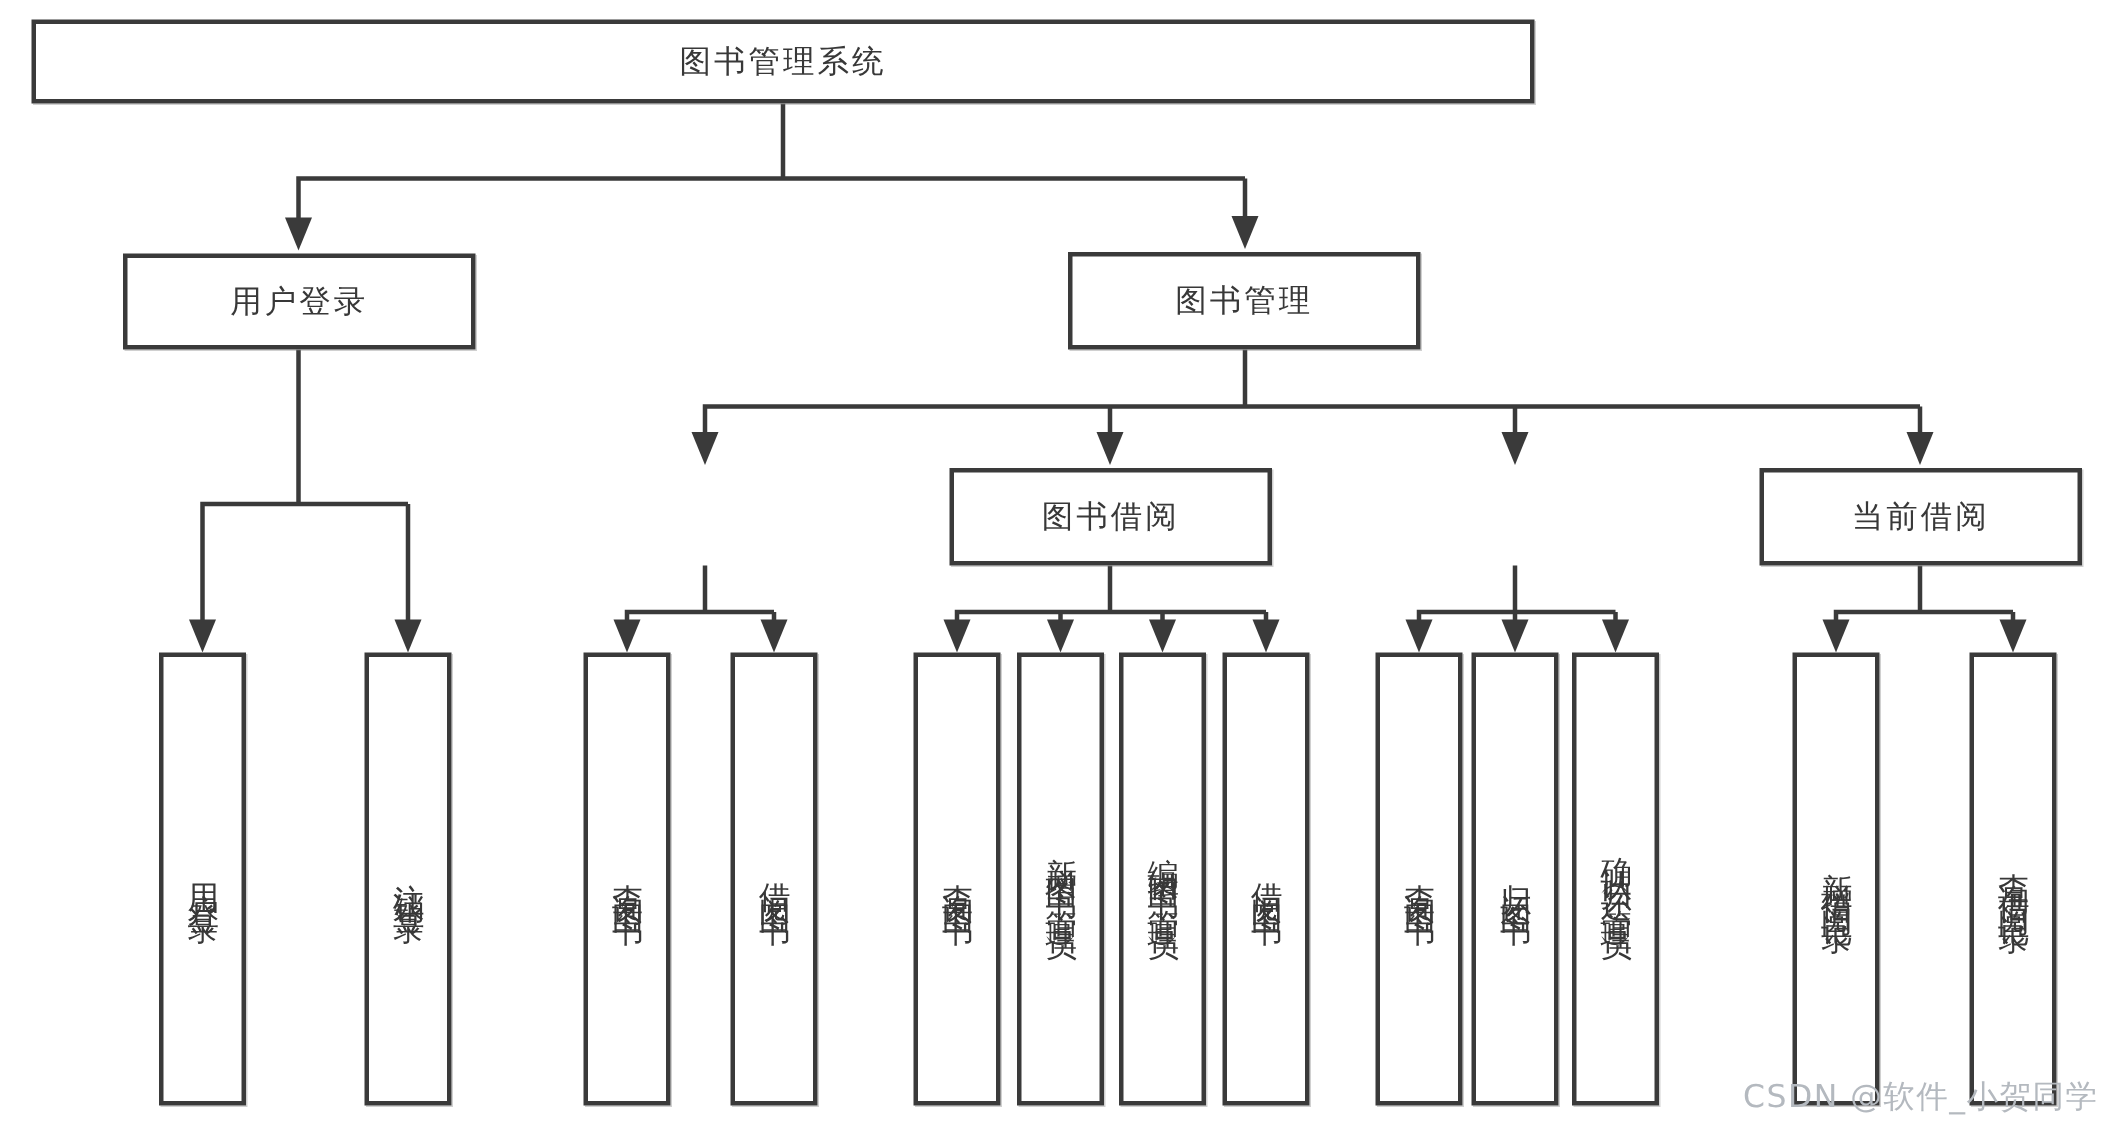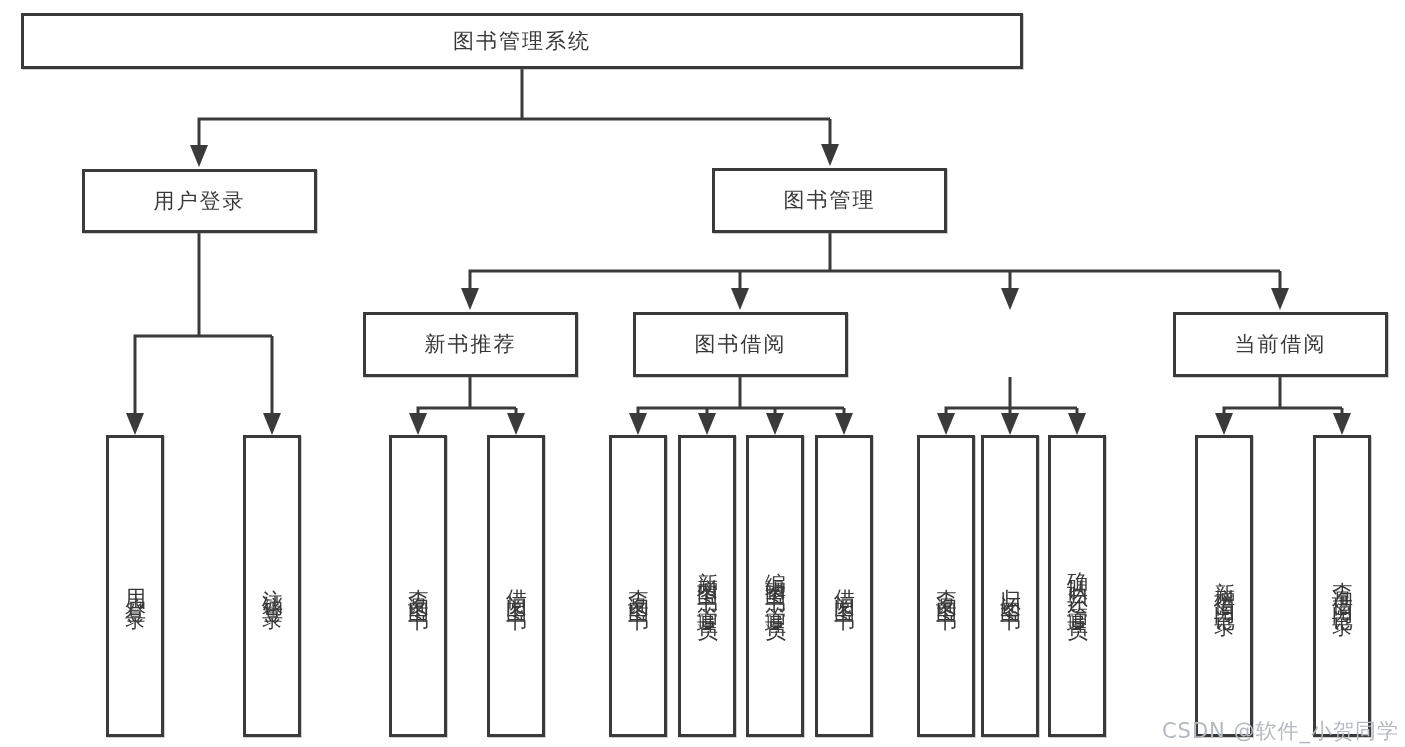--- a/index.html
+++ b/index.html
@@ -60,23 +60,20 @@
     <span class="lbl">图书管理系统</span>
   </div>
 
   <div class="node" style="left:82px;top:169px;width:235px;height:64px">
     <span class="lbl">用户登录</span>
   </div>
   <div class="node" style="left:712px;top:168px;width:235px;height:65px">
     <span class="lbl">图书管理</span>
   </div>
 
-  <div class="node" style="left:363px;top:312px;width:215px;height:65px">
-    <span class="lbl">新书推荐</span>
-  </div>
   <div class="node" style="left:633px;top:312px;width:215px;height:65px">
     <span class="lbl">图书借阅</span>
   </div>
   <div class="node" style="left:1173px;top:312px;width:215px;height:65px">
     <span class="lbl">当前借阅</span>
   </div>
 
   <div class="node nodev" style="left:106px;top:435px;width:58px;height:302px">
     <span class="lbl">用户登录</span>
   </div>

